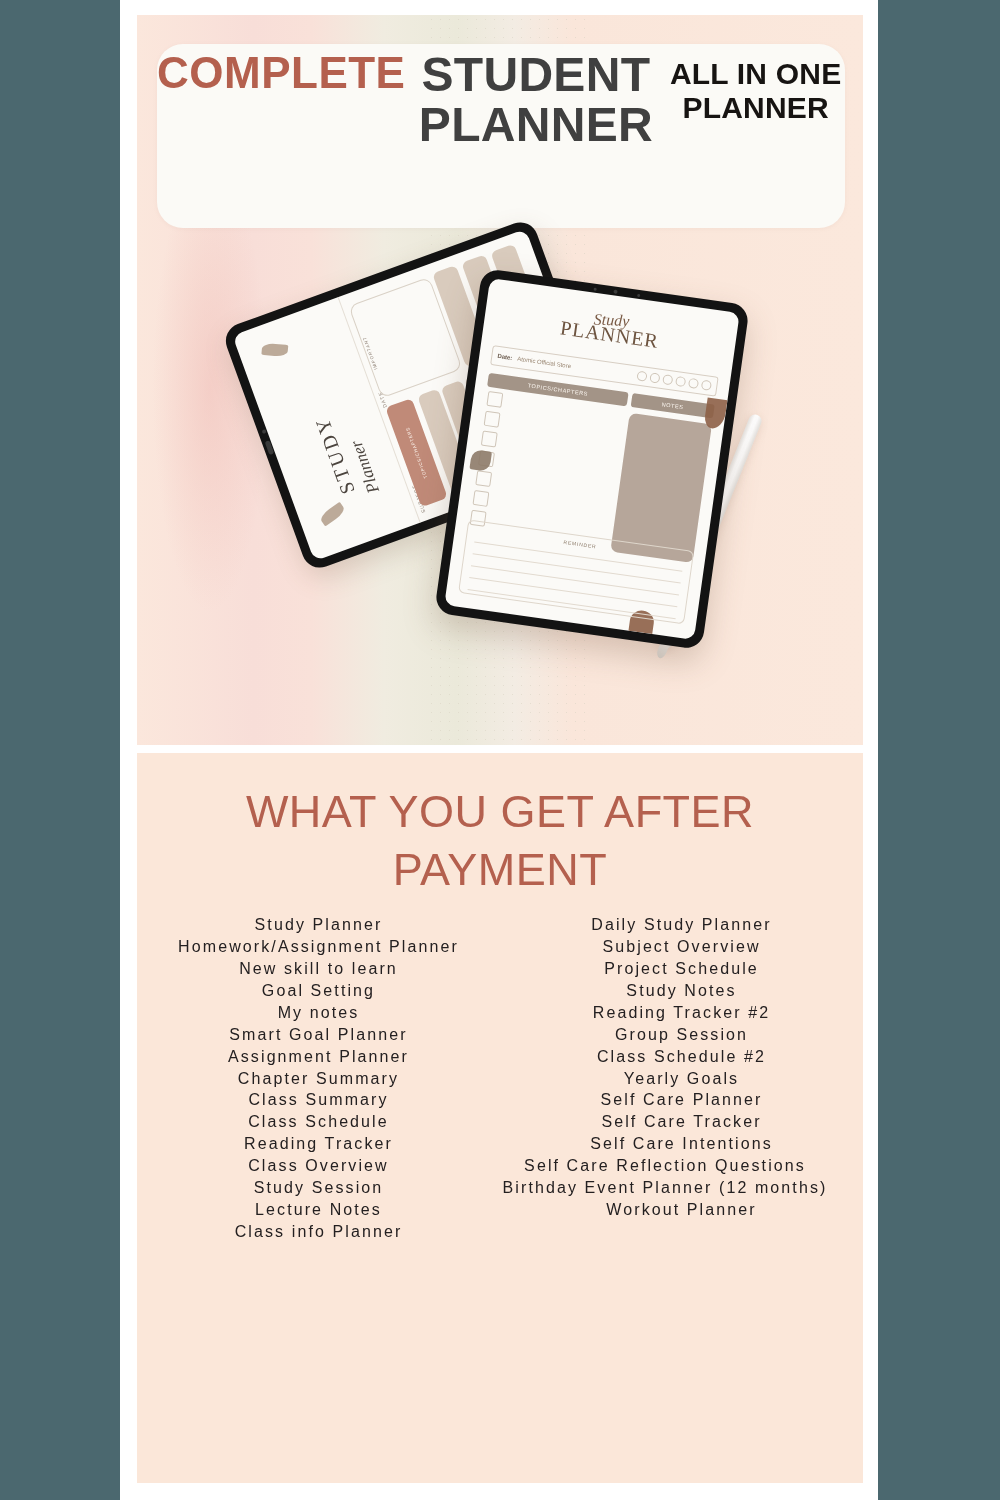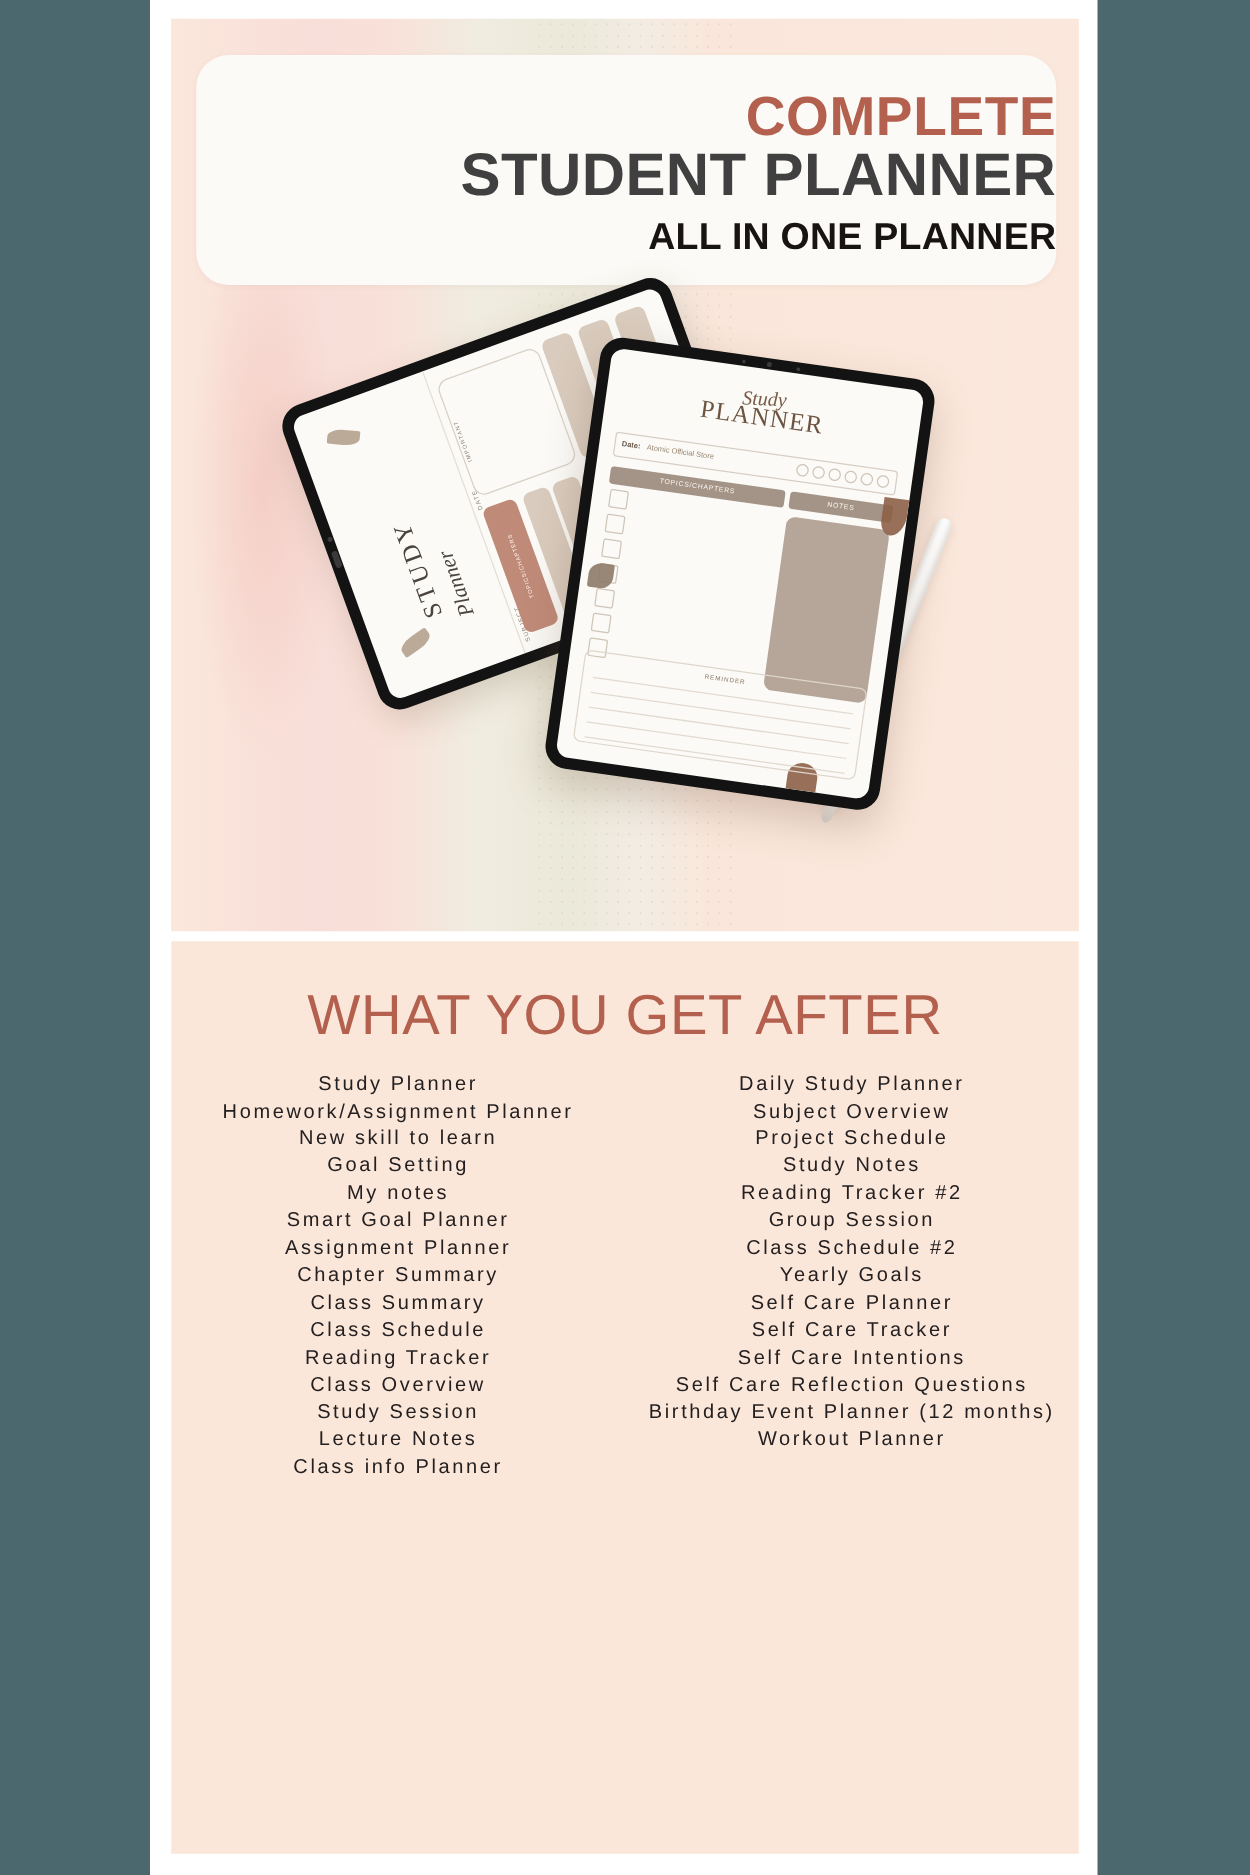--- a/index.html
+++ b/index.html
@@ -73,22 +73,22 @@
   .title-card {
     position: absolute;
     left: 20px;
     top: 29px;
     width: 688px;
     height: 184px;
     background: #fbfaf6;
     border-radius: 26px;
     box-shadow: 0 1px 4px rgba(160,130,110,0.08);
     display: flex;
-    flex-direction: column;
-    align-items: flex-end;
+    flex-direction: row;
+    align-items: flex-start;
     justify-content: center;
     box-sizing: border-box;
     padding-top: 6px;
   }
   .title-l1 {
     color: #b4604e;
     font-weight: bold;
     font-size: 44px;
     letter-spacing: 0.5px;
     line-height: 1.03;
@@ -366,21 +366,20 @@
     font-weight: 300;
   }
   .cols {
     display: flex;
     margin-top: 16px;
   }
   .col {
     flex: 1 1 50%;
     display: flex;
     flex-direction: column;
-    align-items: center;
   }
   .col-left { align-items: center; }
   .item {
     color: #242021;
     font-size: 16px;
     letter-spacing: 2.1px;
     line-height: 1.37;
     text-align: center;
     white-space: nowrap;
     font-weight: 300;
@@ -502,20 +501,21 @@
           <div class="rline" style="top:56px;"></div>
           <div class="rline" style="top:68px;"></div>
         </div>
       </div>
     </div>
   </div>
 
   <div class="list-panel">
     <div class="list-head">
       <div>WHAT YOU GET AFTER</div>
+      <div>PAYMENT</div>
     </div>
 
     <div class="cols">
       <div class="col col-left">
           <div class="item">Study Planner</div>
           <div class="item wrap">Homework/Assignment Planner</div>
           <div class="item">New skill to learn</div>
           <div class="item">Goal Setting</div>
           <div class="item">My notes</div>
           <div class="item">Smart Goal Planner</div>

